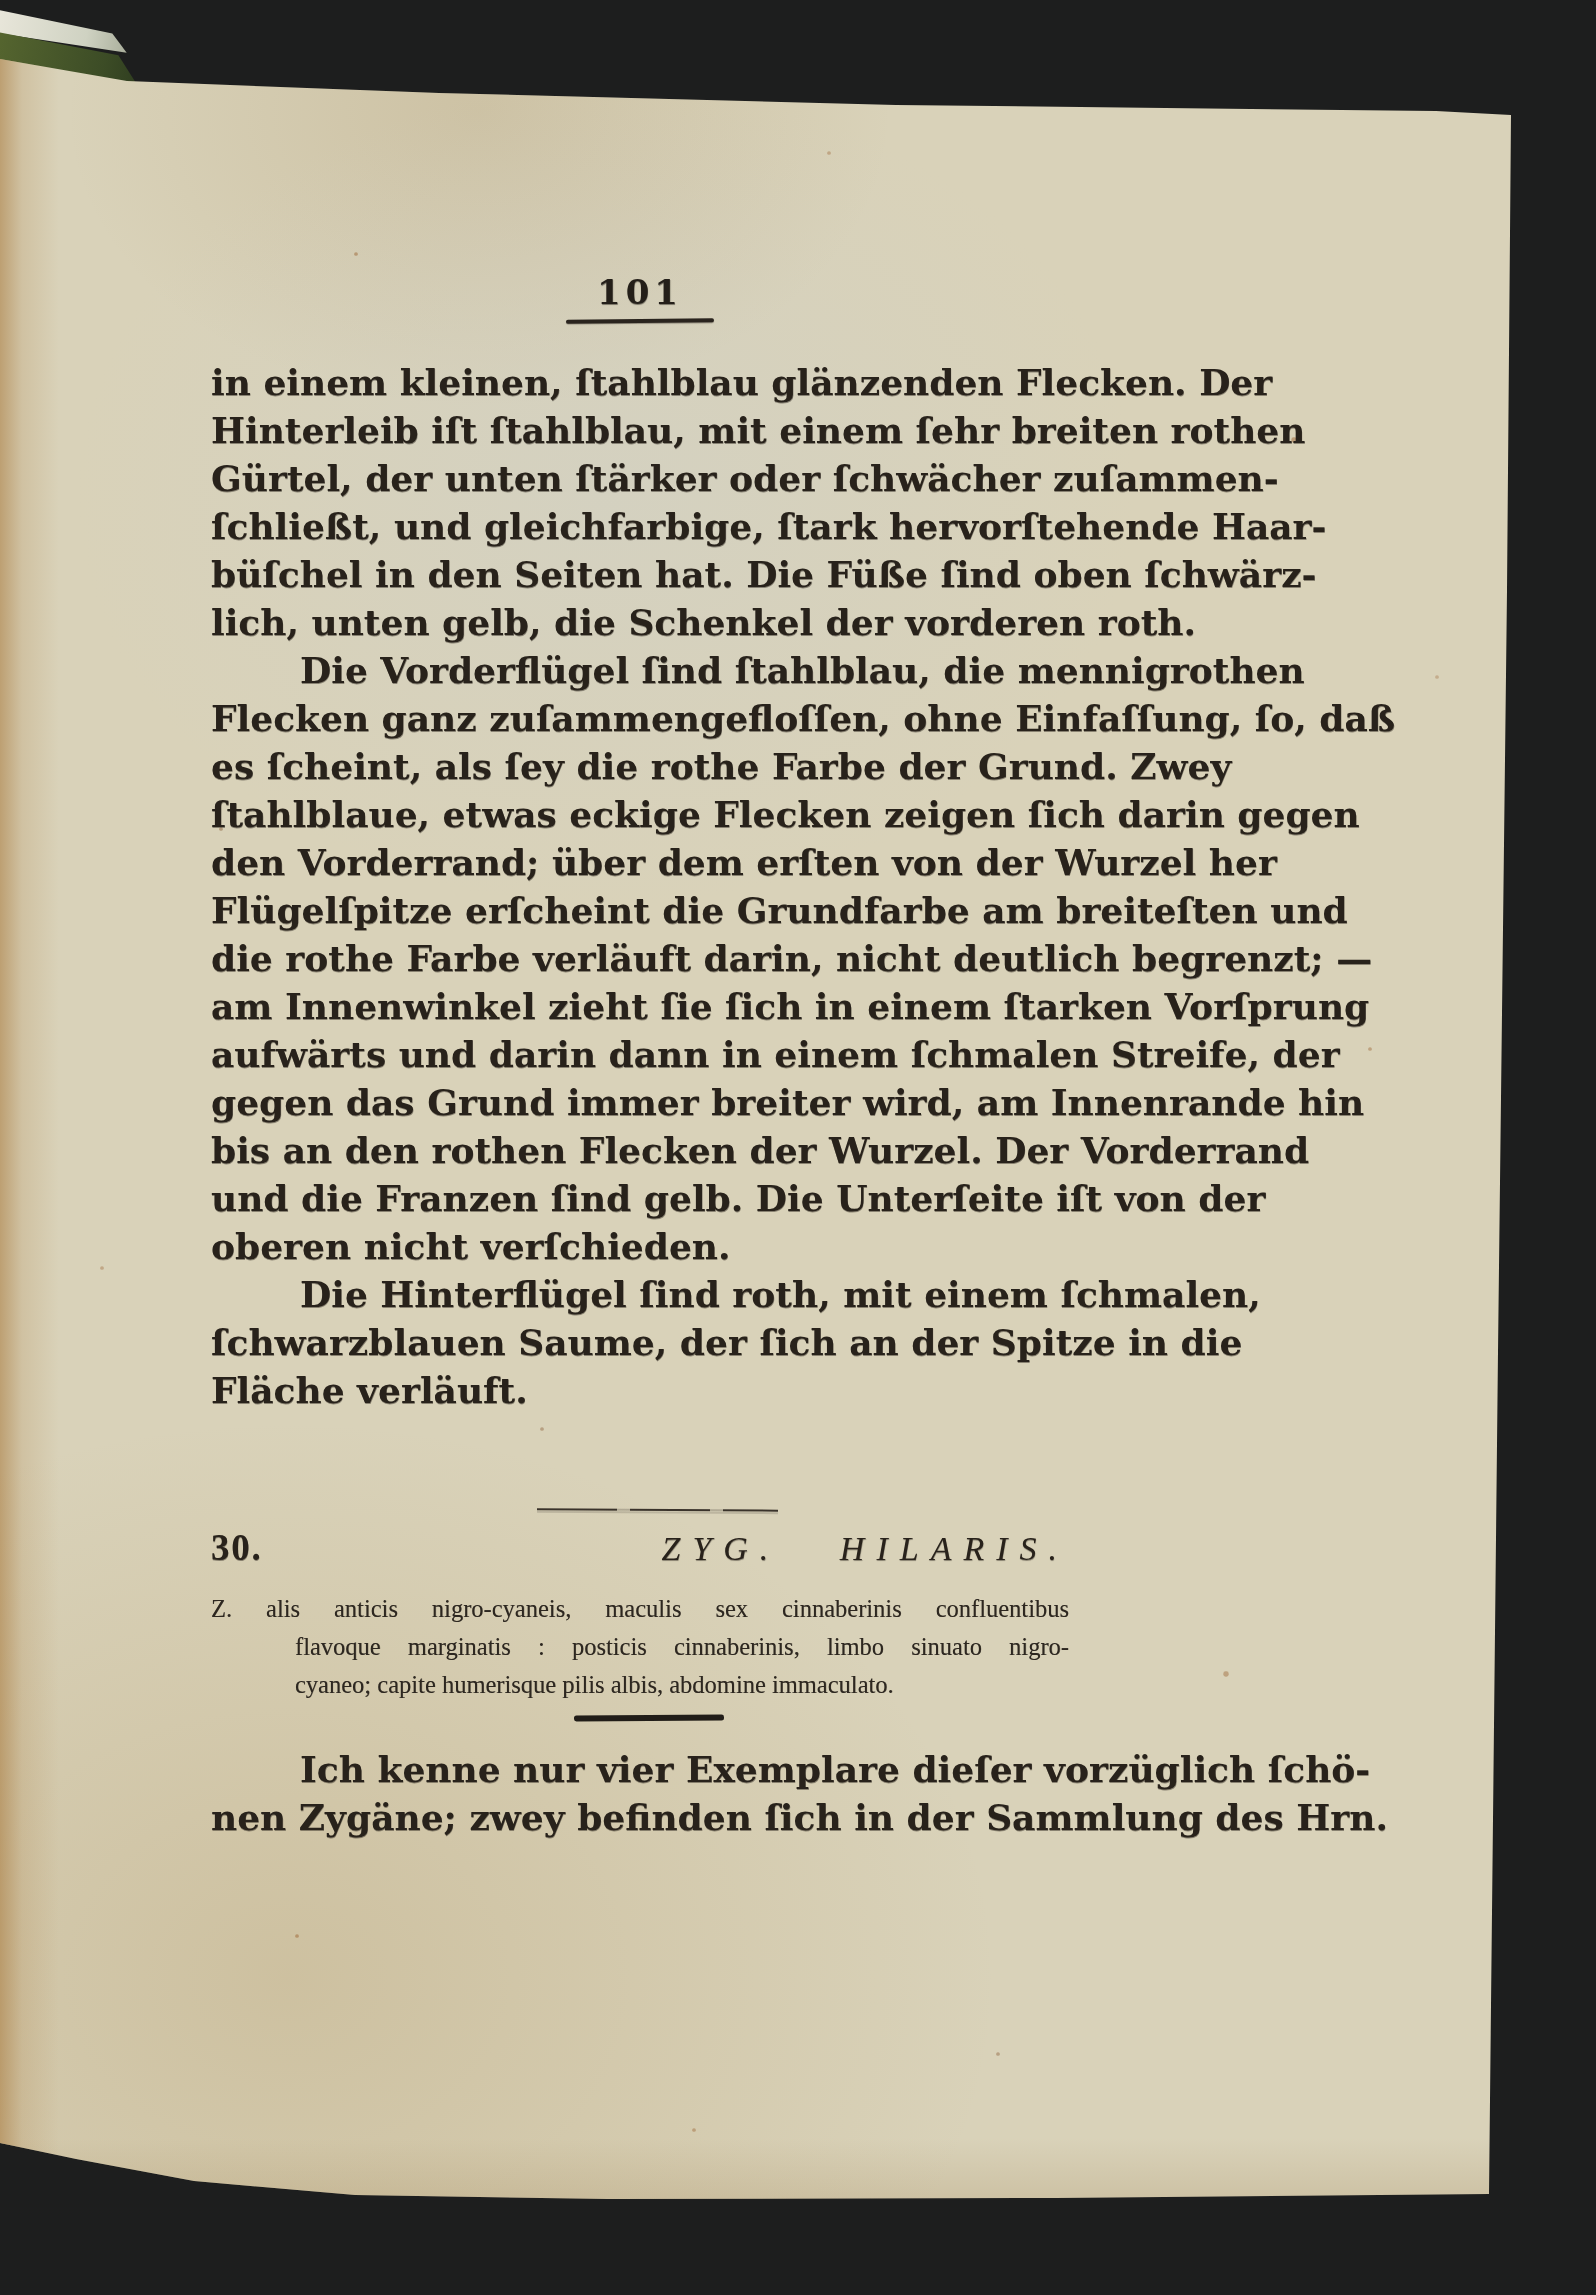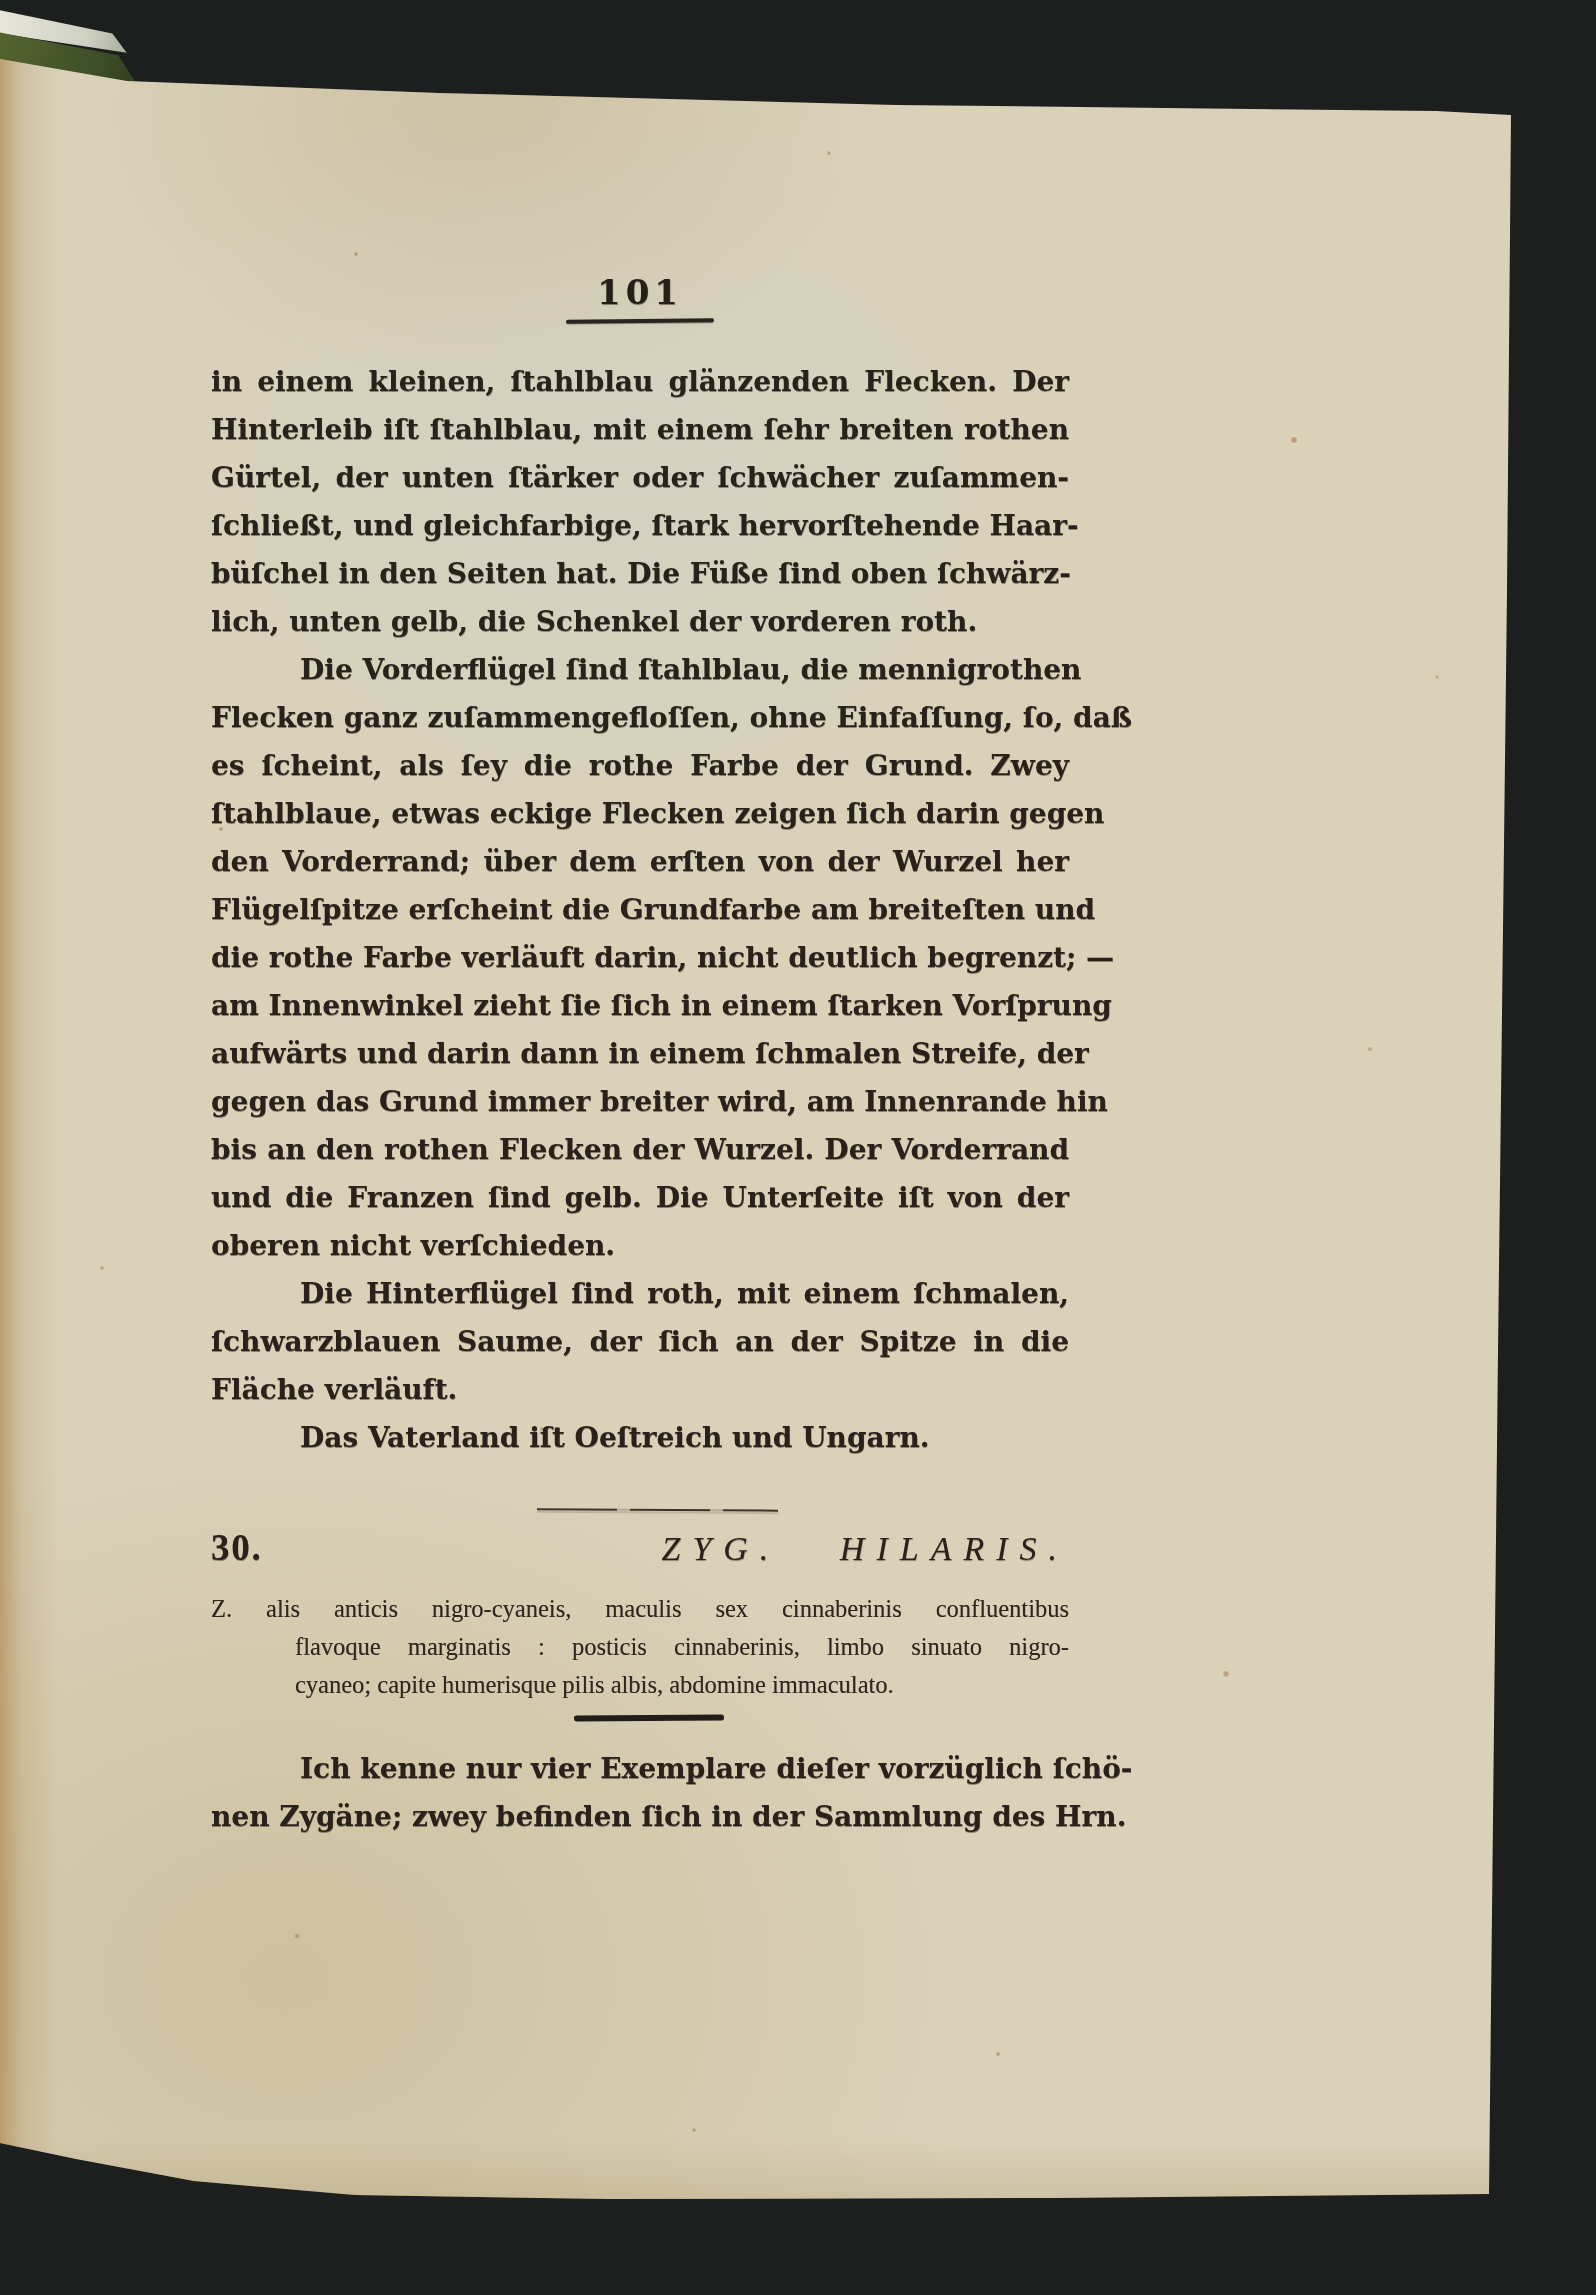--- a/index.html
+++ b/index.html
@@ -73,21 +73,21 @@
   .pagenum-rule{
     width:148px;height:4.2px;margin:6.8px auto 0 auto;background:#2a241e;border-radius:2.5px;
     transform:rotate(-0.5deg);
     box-shadow:0 0.8px 0.8px rgba(42,36,30,.4);
   }
 
   
   .column{position:absolute;left:211px;top:0;width:858px;height:2295px;}
 
   .bl{ 
-    font-size:28px;line-height:48px;font-weight:bold;color:#28221b;
+    font-size:36px;line-height:48px;font-weight:bold;color:#28221b;
     text-align:justify;text-align-last:justify;
     text-shadow:0.3px 0.6px 0.6px rgba(40,34,27,.45);
     white-space:nowrap;
   }
   .bl.end{text-align-last:left;}
   .bl.ind{text-indent:89px;}
 
   #body-paragraphs{position:absolute;top:358px;left:0;right:0;}
 
   .thin-rule{
@@ -164,21 +164,20 @@
           <div class="bl">die rothe Farbe verläuft darin, nicht deutlich begrenzt; —</div>
           <div class="bl">am Innenwinkel zieht ſie ſich in einem ſtarken Vorſprung</div>
           <div class="bl">aufwärts und darin dann in einem ſchmalen Streife, der</div>
           <div class="bl">gegen das Grund immer breiter wird, am Innenrande hin</div>
           <div class="bl">bis an den rothen Flecken der Wurzel. Der Vorderrand</div>
           <div class="bl">und die Franzen ſind gelb. Die Unterſeite iſt von der</div>
           <div class="bl end">oberen nicht verſchieden.</div>
           <div class="bl ind">Die Hinterflügel ſind roth, mit einem ſchmalen,</div>
           <div class="bl">ſchwarzblauen Saume, der ſich an der Spitze in die</div>
           <div class="bl end">Fläche verläuft.</div>
-          <div class="bl ind end">Das Vaterland iſt Oeſtreich und Ungarn.</div>
         </div>
 
       <div class="thin-rule"></div>
 
       <div class="heading">
         <span class="heading-num ink">30.</span>
         <span class="heading-title ink">ZYG. HILARIS.</span>
       </div>
 
       <div id="diagnosis">

